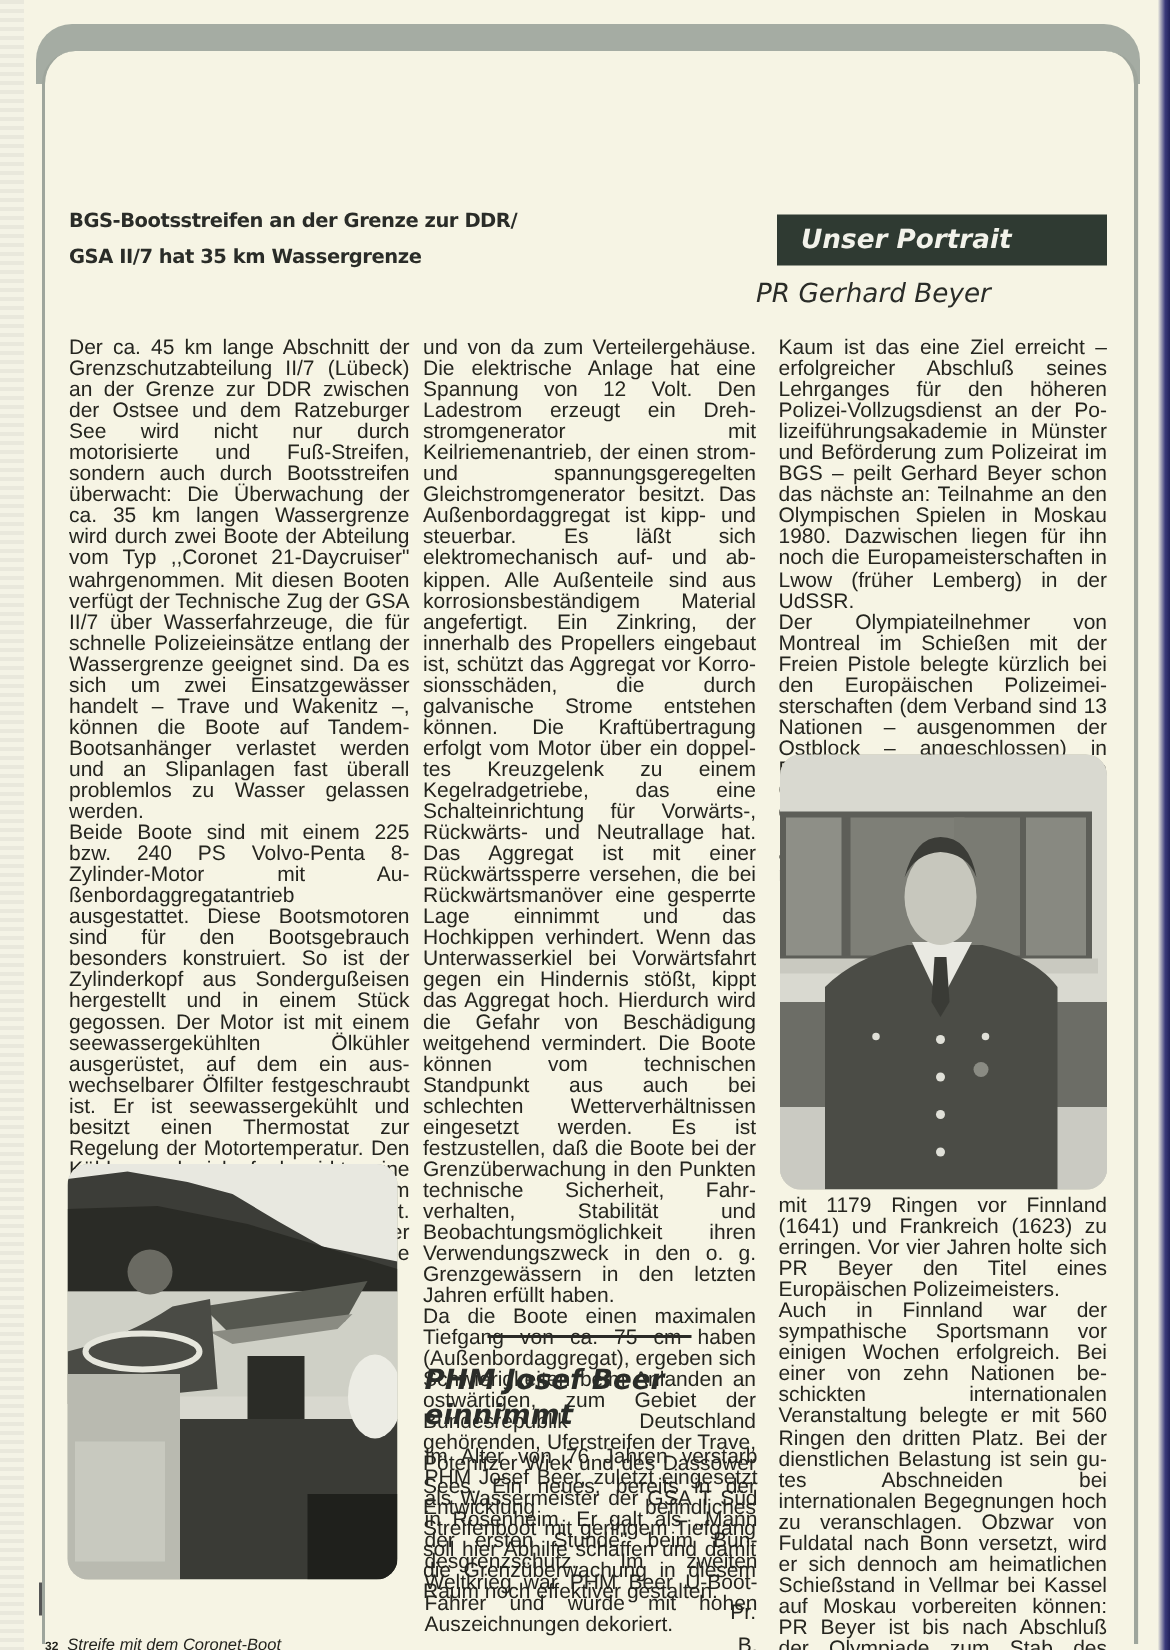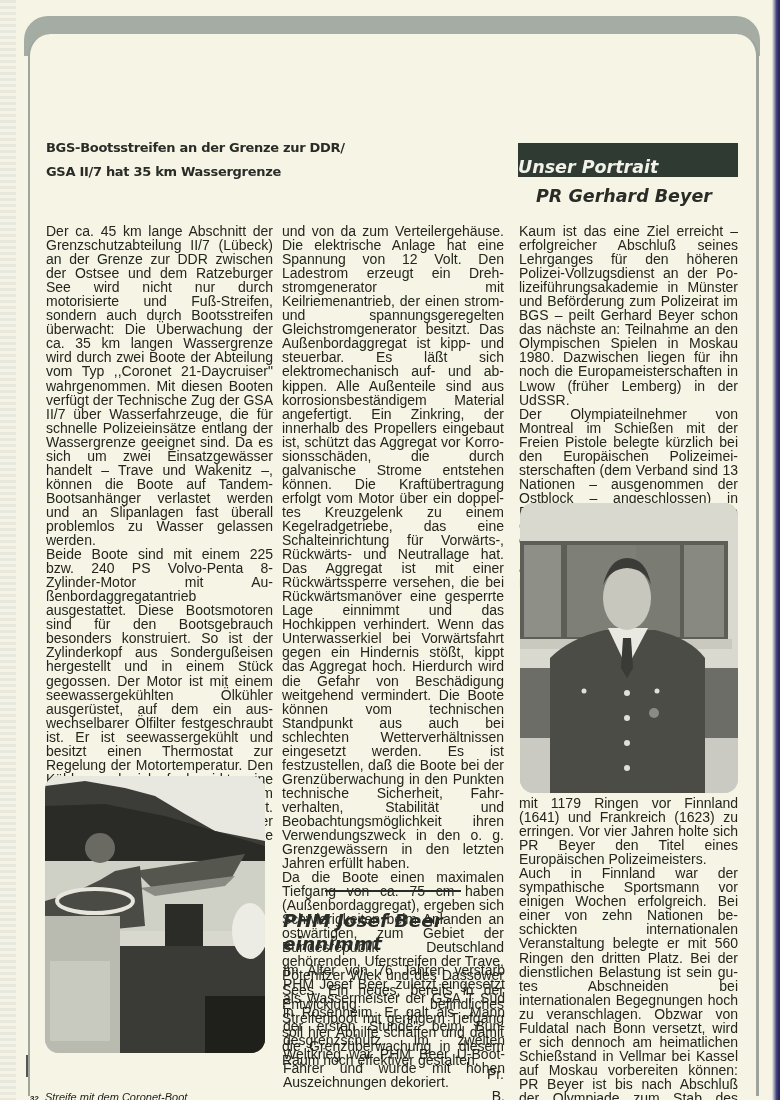--- a/index.html
+++ b/index.html
@@ -33,29 +33,29 @@
   .headline {
     position: absolute; left: 46px; top: 136px; width: 460px;
     font-family: "DejaVu Sans", sans-serif; font-weight: bold; 
     font-size: 13px; line-height: 24px; color: #2a2c28; letter-spacing: -0.3px;
   }
   .headline span { display: block; }
 
   .portrait-box {
     position: absolute; left: 518px; top: 143px; width: 220px; height: 34px;
     background: #2f3a32;
-    display: flex; align-items: flex-end; box-sizing: border-box;
+    display: flex; align-items: center; padding-left: 16px; box-sizing: border-box;
   }
   .portrait-box span {
     font-family: "DejaVu Sans", sans-serif; font-weight: bold; font-style: italic;
     color: #f2f2ea; font-size: 17.5px;
   }
   .portrait-name {
-    position: absolute; left: 536px; top: 186px; width: 230px;
-    font-family: "DejaVu Sans", sans-serif; font-weight: bold; font-style: italic;
+    position: absolute; left: 504px; top: 186px; width: 230px;
+    font-family: "DejaVu Sans", sans-serif; font-weight: normal; font-style: italic;
     font-size: 17.5px; color: #2a2c28;
   }
 
   .col {
     position: absolute; font-size: 14px; line-height: 14.05px;
     text-align: justify; hyphens: manual; color: #25251f;
   }
   .col p { margin: 0; }
   .col-1 { left: 46px; top: 224px; width: 227px; }
   .col-2 { left: 282px; top: 224px; width: 222px; }

